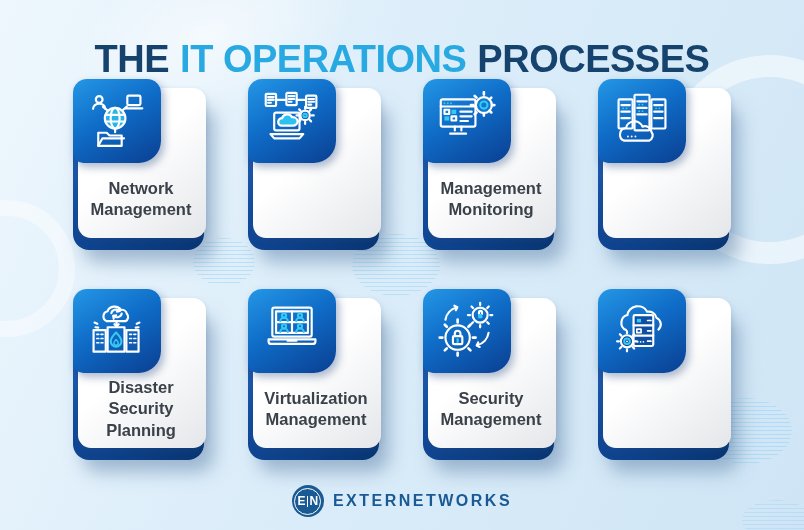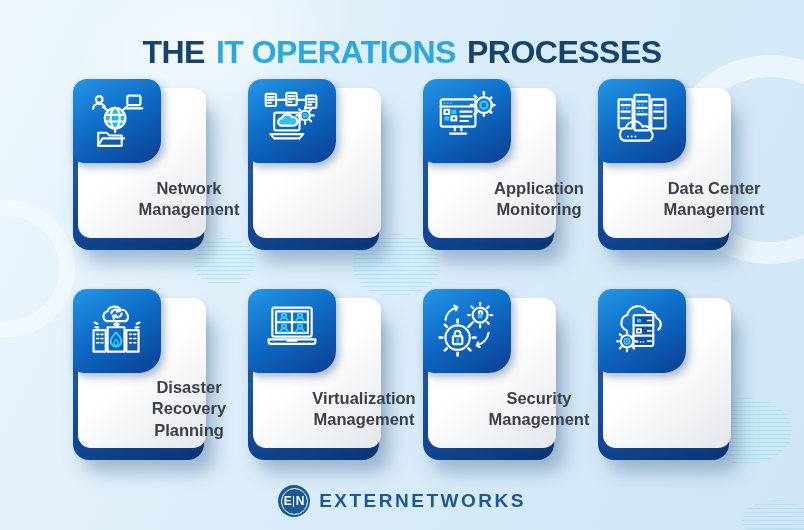--- a/index.html
+++ b/index.html
@@ -17,21 +17,21 @@
   .ring-topright{right:-70px;top:55px;width:165px;height:165px;border-width:22px;border-color:rgba(255,255,255,.5);}
   .hatch{position:absolute;border-radius:50%;opacity:.6;
     background:repeating-linear-gradient(180deg,rgba(120,200,242,.6) 0 1px,transparent 1px 4px);}
   .hatch-1{left:193px;top:238px;width:62px;height:48px;}
   .hatch-2{left:352px;top:234px;width:88px;height:62px;}
   .hatch-3{left:700px;top:398px;width:92px;height:66px;}
   .hatch-4{left:742px;top:500px;width:70px;height:40px;opacity:.45;}
 
   
   .title{position:absolute;top:13px;left:0;right:0;text-align:center;
-    font-size:32px;font-weight:bold;letter-spacing:-.5px;color:#16436e;white-space:nowrap;}
+    font-size:38px;font-weight:bold;letter-spacing:-.5px;color:#16436e;white-space:nowrap;}
   .title span{display:inline-block;}
   .title span + span{margin-left:11px;}
   .title .hl{color:#29a9e2;}
 
   
   .grid{position:absolute;left:73px;top:79px;display:grid;
     grid-template-columns:repeat(4,133px);column-gap:42px;row-gap:39px;}
   .card{position:relative;width:133px;height:171px;}
   .card-back{position:absolute;left:0;top:16px;width:131px;height:155px;border-radius:16px;
     background:linear-gradient(140deg,#2e6fc4 0%,#124a9c 45%,#083572 100%);
@@ -40,31 +40,31 @@
     background:linear-gradient(140deg,#ffffff 45%,#f2f3f5 72%,#e4e6e9 100%);
     box-shadow:0 3px 6px rgba(50,80,120,.18);}
   .tile{position:absolute;left:0;top:0;width:88px;height:84px;
     border-radius:14px 14px 22px 10px;
     background:linear-gradient(150deg,#2497e6 0%,#0f6cc7 45%,#0a3f92 100%);
     box-shadow:3px 4px 8px rgba(10,50,110,.35);
     display:flex;align-items:center;justify-content:center;}
   .tile svg{width:60px;height:60px;display:block;}
   .card-label{position:absolute;left:6px;top:84px;width:124px;height:72px;
     display:flex;align-items:center;justify-content:center;text-align:center;
-    font-size:16.5px;font-weight:bold;color:#3b4149;line-height:1.3;padding-left:48px;}
+    font-size:16.5px;font-weight:bold;color:#3b4149;line-height:1.3;}
 
   
   .logo{position:absolute;left:0;right:0;bottom:13px;display:flex;
     align-items:center;justify-content:center;gap:9px;}
   .badge{position:relative;width:32px;height:32px;border-radius:50%;background:#1a5a94;
     display:flex;align-items:center;justify-content:center;flex:none;}
   .badge::after{content:"";position:absolute;inset:2.5px;border:1.5px solid #fff;border-radius:50%;}
   .badge-inner{display:flex;align-items:center;color:#fff;font-weight:bold;font-size:12px;}
   .badge-bar{width:1px;height:11px;background:#fff;margin:0 1.5px;}
-  .logo-name{font-size:19px;font-weight:bold;color:#1a5a94;letter-spacing:2.5px;}
+  .logo-name{font-size:16px;font-weight:bold;color:#1a5a94;letter-spacing:2.5px;}
 
   svg .s{stroke:#fff;stroke-width:2.3;fill:none;stroke-linecap:round;stroke-linejoin:round;}
   svg .c{stroke:#38c9f2;stroke-width:2.2;fill:none;stroke-linecap:round;stroke-linejoin:round;}
 </style>
 </head>
 <body>
 
 <div class="glow"></div>
 <div class="ring ring-left"></div>
 <div class="ring ring-topright"></div>
@@ -141,21 +141,21 @@
           <path d="M19,38 v4 M26,38 v4 M14,45.5 h17"></path>
           <circle cx="50" cy="15" r="8.5" fill="#1178cf"></circle>
           <path d="M50,3.8 v-2.6 M50,23.6 v2.6 M38.8,15 h-2.6 M58.6,15 h2.6 M42.1,7.1 l-1.9,-1.9 M56,21 l1.9,1.9 M57.9,7.1 l-1.9,1.9 M42.1,22.9 l-1.9,1.9" stroke-width="2.8"></path>
         </g>
         <circle class="c" cx="50" cy="15" r="3.8"></circle>
         <circle cx="8" cy="13" r="1" fill="#38c9f2"></circle>
         <circle cx="11.5" cy="13" r="1" fill="#38c9f2"></circle>
         <circle cx="15" cy="13" r="1" fill="#38c9f2"></circle>
       </svg>
     </div>
-    <div class="card-label">Application Monitoring</div>
+    <div class="card-label">Management Monitoring</div>
   </div>
 
   <div class="card">
     <div class="card-back"></div>
     <div class="card-white"></div>
     <div class="tile">
       <svg viewBox="0 0 64 64">
         <g class="s">
           <rect x="7" y="9" width="15" height="31" rx="1"></rect>
           <path d="M10,15 h9 M10,22 h9 M10,29 h9"></path>
@@ -175,21 +175,20 @@
             <circle cx="50.5" cy="18.5" r="1"></circle>
         </g>
         <path class="s" d="M13,53 a7,7 0 0 1 2,-13.5 a9,8 0 0 1 17.5,-1.5 a7,6.5 0 0 1 9.5,5.5 a6,6 0 0 1 -2.5,9.5 z" fill="#0e51a4"></path>
         <g fill="#fff">
           <circle cx="17" cy="48.5" r="1"></circle>
             <circle cx="21" cy="48.5" r="1"></circle>
             <circle cx="25" cy="48.5" r="1"></circle>
         </g>
       </svg>
     </div>
-    <div class="card-label">Data Center Management</div>
   </div>
 
   <div class="card">
     <div class="card-back"></div>
     <div class="card-white"></div>
     <div class="tile">
       <svg viewBox="0 0 64 64">
         <g class="s" stroke-width="2.1">
           <path d="M21,21.5 a5.5,5.5 0 0 1 1,-10.5 a7.5,6.5 0 0 1 14,-1.5 a5.5,5.5 0 0 1 6.5,4 a5,5 0 0 1 -1.5,8 z"></path>
           <path d="M26,13 a5,4.5 0 0 1 8.5,-2.5"></path>
@@ -203,21 +202,21 @@
           <rect x="22" y="28" width="18" height="26"></rect>
           <path d="M10.5,35.5 h2 M15,35.5 h2 M10.5,40 h2 M15,40 h2 M10.5,44.5 h2 M15,44.5 h2" stroke-width="1.8"></path>
           <path d="M45.5,35.5 h2 M50,35.5 h2 M45.5,40 h2 M50,40 h2 M45.5,44.5 h2 M50,44.5 h2" stroke-width="1.8"></path>
         </g>
         <g class="c">
           <path d="M31,33.5 c3.8,3.8 5.7,6.2 5.7,9.5 a5.7,5.7 0 0 1 -11.4,0 c0,-3.3 1.9,-5.7 5.7,-9.5 z"></path>
           <path d="M31,41 c1.4,1.4 2.3,2.4 2.3,3.8 a2.3,2.3 0 0 1 -4.6,0 c0,-1.4 .9,-2.4 2.3,-3.8 z" stroke-width="1.6"></path>
         </g>
       </svg>
     </div>
-    <div class="card-label">Disaster Recovery Planning</div>
+    <div class="card-label">Disaster Security Planning</div>
   </div>
 
   <div class="card">
     <div class="card-back"></div>
     <div class="card-white"></div>
     <div class="tile">
       <svg viewBox="0 0 64 64">
         <g class="s">
           <rect x="11" y="7" width="42" height="31" rx="2"></rect>
           <rect x="15" y="11" width="34" height="23"></rect>

